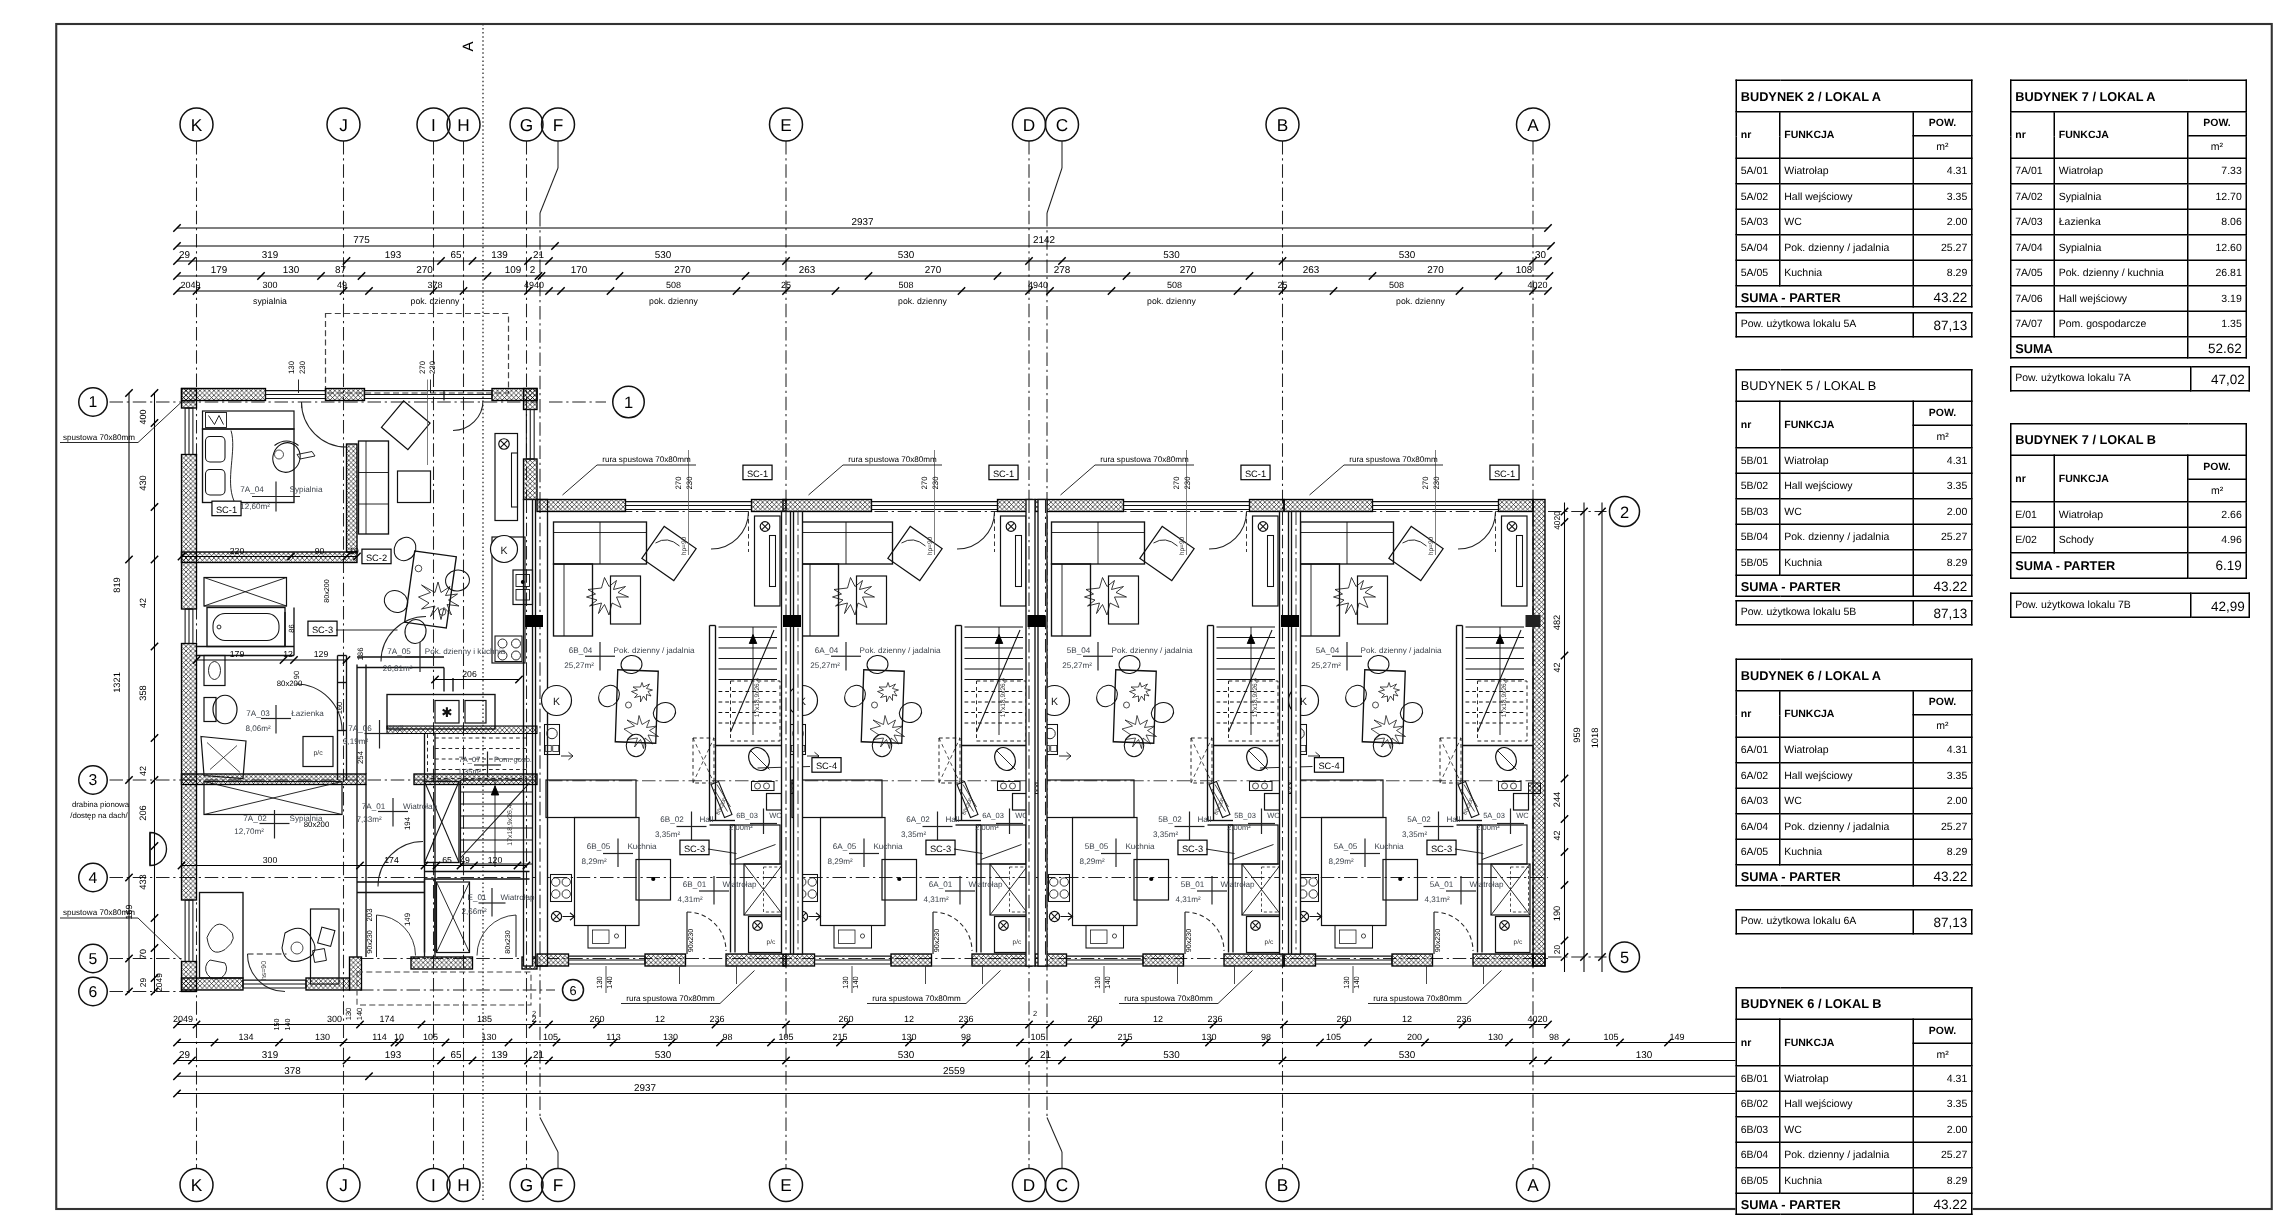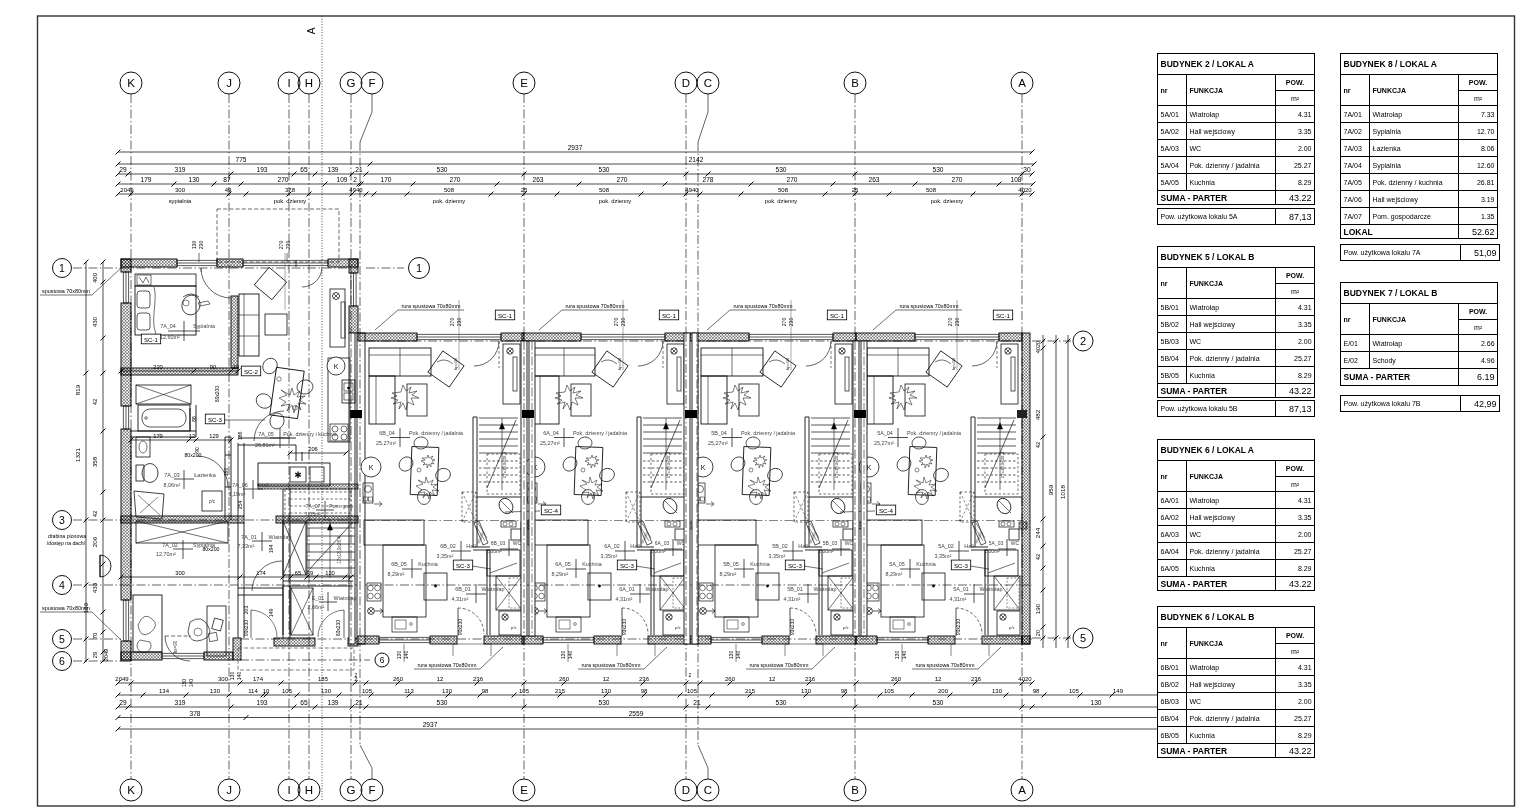--- a/index.html
+++ b/index.html
@@ -1749,21 +1749,21 @@
     </table>
 
 <table style="left:1157px;top:246px;width:157px">
 <colgroup>
         <col style="width:29px">
         <col style="width:89px">
         <col style="width:39px">
       </colgroup>
 <tbody>
         <tr style="height:21px">
-          <td colspan="3" style="font-weight:bold;font-size:8.5px">BUDYNEK 5 / LOKAL B</td>
+          <td colspan="3" style="font-weight:normal;font-size:8.5px">BUDYNEK 5 / LOKAL B</td>
         </tr>
 <tr style="height:16px">
           <td rowspan="2" style="font-weight:bold">nr</td>
           <td rowspan="2" style="font-weight:bold">FUNKCJA</td>
           <td style="font-weight:bold;text-align:center">POW.</td>
         </tr>
 <tr style="height:15px">
           <td style="text-align:center">m²</td>
         </tr>
 <tr style="height:17px">
@@ -1867,21 +1867,21 @@
         <col style="width:39px">
       </colgroup>
 <tbody>
         <tr style="height:16px">
           <td>Pow. użytkowa lokalu 6A</td>
           <td class="val" style="font-size:9px">87,13</td>
         </tr>
 </tbody>
     </table>
 
-<table style="left:1157px;top:606px;width:157px">
+<table style="left:1157px;top:658px;width:157px">
 <colgroup>
         <col style="width:29px">
         <col style="width:89px">
         <col style="width:39px">
       </colgroup>
 <tbody>
         <tr style="height:21px">
           <td colspan="3" style="font-weight:bold;font-size:8.5px">BUDYNEK 6 / LOKAL B</td>
         </tr>
 <tr style="height:16px">
@@ -1925,21 +1925,21 @@
     </table>
 
 <table style="left:1340px;top:53px;width:157px">
 <colgroup>
         <col style="width:29px">
         <col style="width:89px">
         <col style="width:39px">
       </colgroup>
 <tbody>
         <tr style="height:21px">
-          <td colspan="3" style="font-weight:bold;font-size:8.5px">BUDYNEK 8 / LOKAL A</td>
+          <td colspan="3" style="font-weight:bold;font-size:8.5px">BUDYNEK 7 / LOKAL A</td>
         </tr>
 <tr style="height:16px">
           <td rowspan="2" style="font-weight:bold">nr</td>
           <td rowspan="2" style="font-weight:bold">FUNKCJA</td>
           <td style="font-weight:bold;text-align:center">POW.</td>
         </tr>
 <tr style="height:15px">
           <td style="text-align:center">m²</td>
         </tr>
 <tr style="height:17px">
@@ -1971,35 +1971,35 @@
           <td>7A/06</td>
           <td>Hall wejściowy</td>
           <td class="val">3.19</td>
         </tr>
 <tr style="height:17px">
           <td>7A/07</td>
           <td>Pom. gospodarcze</td>
           <td class="val">1.35</td>
         </tr>
 <tr style="height:14px">
-          <td colspan="2" style="font-weight:bold;font-size:8.5px">LOKAL</td>
+          <td colspan="2" style="font-weight:bold;font-size:8.5px">SUMA</td>
           <td class="val" style="font-size:9px">52.62</td>
         </tr>
 </tbody>
     </table>
 
 <table style="left:1340px;top:244px;width:159px">
 <colgroup>
         <col style="width:120px">
         <col style="width:39px">
       </colgroup>
 <tbody>
         <tr style="height:16px">
           <td>Pow. użytkowa lokalu 7A</td>
-          <td class="val" style="font-size:9px">51,09</td>
+          <td class="val" style="font-size:9px">47,02</td>
         </tr>
 </tbody>
     </table>
 
 <table style="left:1340px;top:282px;width:157px">
 <colgroup>
         <col style="width:29px">
         <col style="width:89px">
         <col style="width:39px">
       </colgroup>

